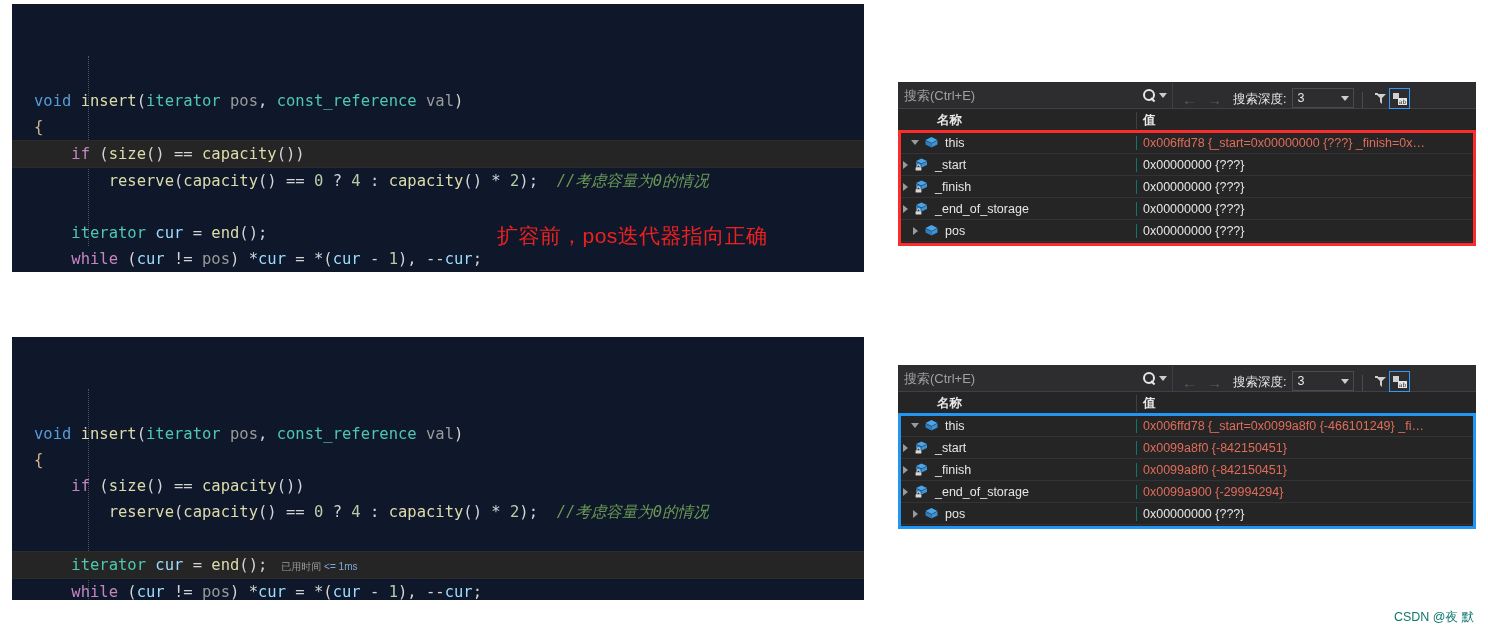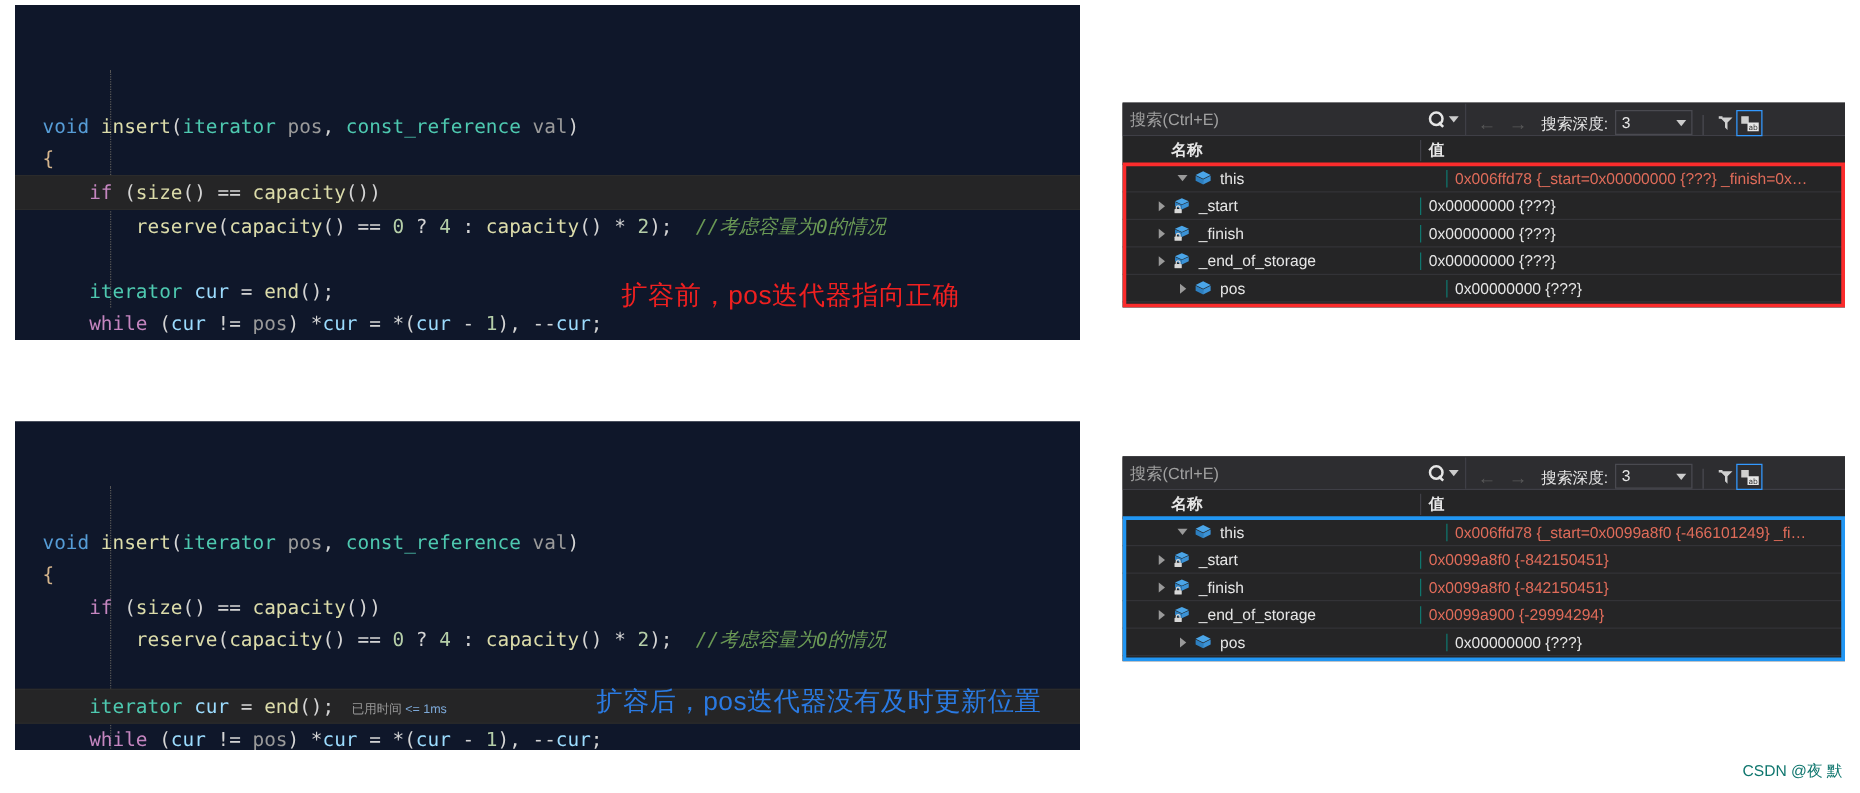--- a/index.html
+++ b/index.html
@@ -140,22 +140,22 @@
     font-family:Liberation Sans, sans-serif;
   }
   .v-changed { color:#e06c5a; }
   .v-normal  { color:#e6e6e6; }
 
   .expander {
     width:14px; display:flex; align-items:center; justify-content:center; flex:0 0 14px;
   }
   .tri-closed { width:0;height:0;border-top:4px solid transparent;border-bottom:4px solid transparent;border-left:5px solid #9a9a9a; }
   .tri-open   { width:0;height:0;border-left:4px solid transparent;border-right:4px solid transparent;border-top:5px solid #9a9a9a; }
-  .ind-0 { padding-left: 20px; margin-left: 21px; }
-  .ind-1 { padding-left: 24px; }
+  .ind-0 { padding-left: 10px; }
+  .ind-1 { }
 
   .ico { width:16px; height:14px; margin:0 5px 0 2px; flex:0 0 16px; position:relative; }
 
   .panel-border {
     position:absolute; left:0; top:0; right:0; bottom:0;
     pointer-events:none; box-sizing:border-box;
   }
   #watch-panel-1 .panel-border { border:3px solid #fb2c2c; top:48px; }
   #watch-panel-2 .panel-border { border:3px solid #2196f3; top:48px; }
 
@@ -175,21 +175,20 @@
     <div class="code-lines"><div class="code-line"><span class="t-kw">void </span><span class="t-fn">insert</span><span class="t-punc">(</span><span class="t-type">iterator</span><span class="t-param"> pos</span><span class="t-punc">, </span><span class="t-type">const_reference</span><span class="t-param"> val</span><span class="t-punc">)</span></div><div class="code-line"><span class="t-brace">{</span></div><div class="code-line hl"><span class="t-punc">    </span><span class="t-kwc">if</span><span class="t-punc"> (</span><span class="t-fn">size</span><span class="t-punc">() == </span><span class="t-fn">capacity</span><span class="t-punc">())</span></div><div class="code-line"><span class="t-punc">        </span><span class="t-fn">reserve</span><span class="t-punc">(</span><span class="t-fn">capacity</span><span class="t-punc">() == </span><span class="t-num">0</span><span class="t-punc"> ? </span><span class="t-num">4</span><span class="t-punc"> : </span><span class="t-fn">capacity</span><span class="t-punc">() * </span><span class="t-num">2</span><span class="t-punc">);  </span><span class="t-cmt">//考虑容量为0的情况</span></div><div class="code-line"></div><div class="code-line"><span class="t-punc">    </span><span class="t-type">iterator</span><span class="t-punc"> </span><span class="t-var">cur</span><span class="t-punc"> = </span><span class="t-fn">end</span><span class="t-punc">();</span></div><div class="code-line"><span class="t-punc">    </span><span class="t-kwc">while</span><span class="t-punc"> (</span><span class="t-var">cur</span><span class="t-punc"> != </span><span class="t-param">pos</span><span class="t-punc">) *</span><span class="t-var">cur</span><span class="t-punc"> = *(</span><span class="t-var">cur</span><span class="t-punc"> - </span><span class="t-num">1</span><span class="t-punc">), --</span><span class="t-var">cur</span><span class="t-punc">;</span></div></div>
   </div>
 
   <div class="annot" id="annot-1">扩容前，pos迭代器指向正确</div>
 
   <div class="code-block" id="code-block-2">
     <div class="indent-guide"></div>
     <div class="code-lines"><div class="code-line"><span class="t-kw">void </span><span class="t-fn">insert</span><span class="t-punc">(</span><span class="t-type">iterator</span><span class="t-param"> pos</span><span class="t-punc">, </span><span class="t-type">const_reference</span><span class="t-param"> val</span><span class="t-punc">)</span></div><div class="code-line"><span class="t-brace">{</span></div><div class="code-line"><span class="t-punc">    </span><span class="t-kwc">if</span><span class="t-punc"> (</span><span class="t-fn">size</span><span class="t-punc">() == </span><span class="t-fn">capacity</span><span class="t-punc">())</span></div><div class="code-line"><span class="t-punc">        </span><span class="t-fn">reserve</span><span class="t-punc">(</span><span class="t-fn">capacity</span><span class="t-punc">() == </span><span class="t-num">0</span><span class="t-punc"> ? </span><span class="t-num">4</span><span class="t-punc"> : </span><span class="t-fn">capacity</span><span class="t-punc">() * </span><span class="t-num">2</span><span class="t-punc">);  </span><span class="t-cmt">//考虑容量为0的情况</span></div><div class="code-line"></div><div class="code-line hl"><span class="t-punc">    </span><span class="t-type">iterator</span><span class="t-punc"> </span><span class="t-var">cur</span><span class="t-punc"> = </span><span class="t-fn">end</span><span class="t-punc">();</span><span class="codelens"><span>已用时间 </span><span class="lt">&lt;= 1ms</span></span></div><div class="code-line"><span class="t-punc">    </span><span class="t-kwc">while</span><span class="t-punc"> (</span><span class="t-var">cur</span><span class="t-punc"> != </span><span class="t-param">pos</span><span class="t-punc">) *</span><span class="t-var">cur</span><span class="t-punc"> = *(</span><span class="t-var">cur</span><span class="t-punc"> - </span><span class="t-num">1</span><span class="t-punc">), --</span><span class="t-var">cur</span><span class="t-punc">;</span></div></div>
   </div>
 
-  <div class="annot" id="annot-2">扩容后，pos迭代器没有及时更新位置</div>
 
   <div class="watch-panel" id="watch-panel-1">
     <div class="watch-toolbar">
       <div class="search-box">
         <span class="ph">搜索(Ctrl+E)</span>
         <span class="search-icons">
           <span class="mag"></span>
           <span class="caret-dn"></span>
         </span>
       </div>

